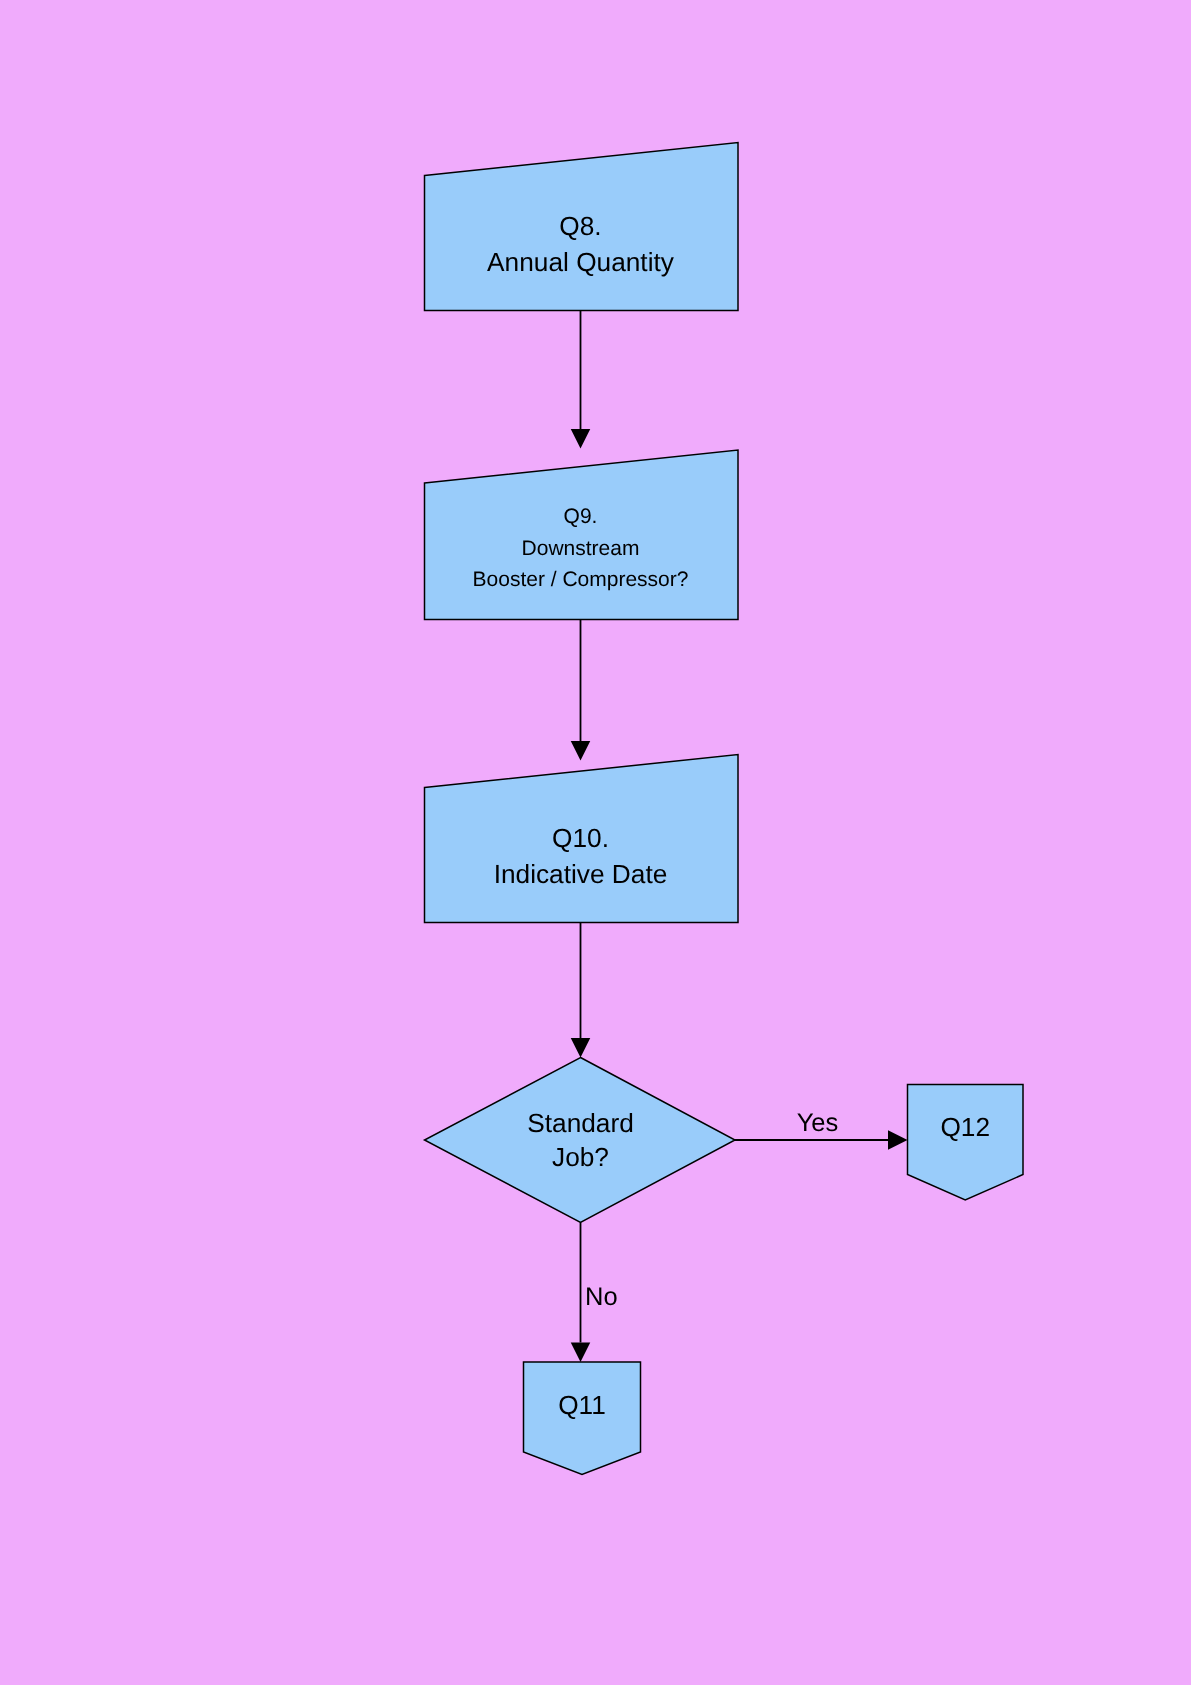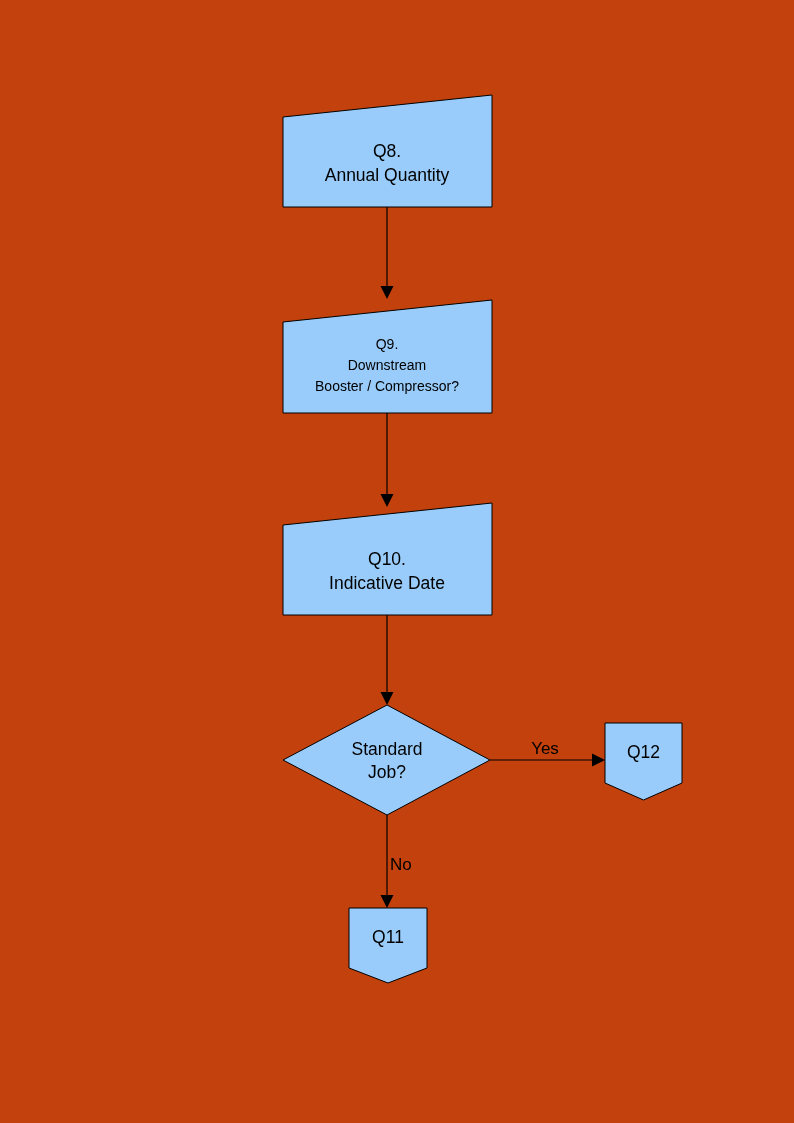--- a/index.html
+++ b/index.html
@@ -11,21 +11,21 @@
   body {
     width: 794px;
     height: 1123px;
     font-family: "Liberation Sans", sans-serif;
     overflow: hidden;
   }
   #flowchart-canvas {
     position: relative;
     width: 794px;
     height: 1123px;
-    background: #c2410c;
+    background: #f0abfc;
   }
   svg.diagram {
     display: block;
     width: 794px;
     height: 1123px;
   }
   .node-shape {
     stroke: #000000;
     stroke-width: 1;
     stroke-linejoin: miter;

